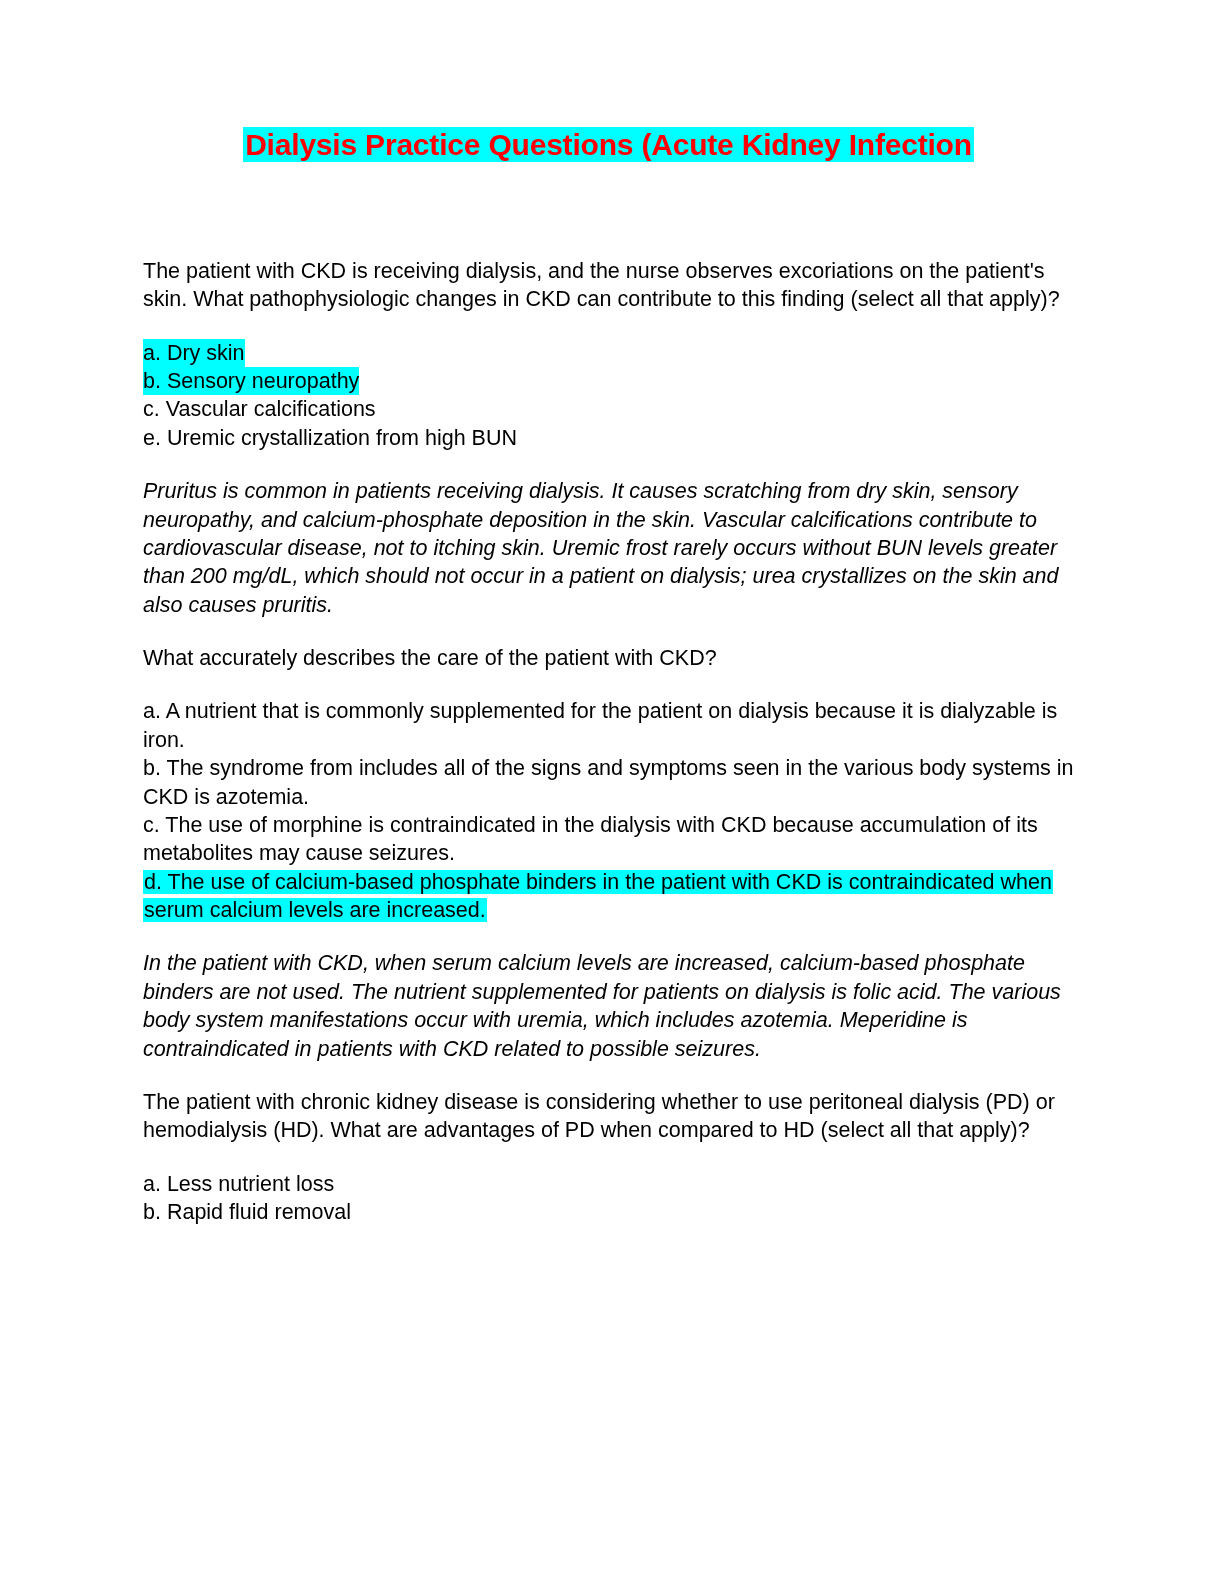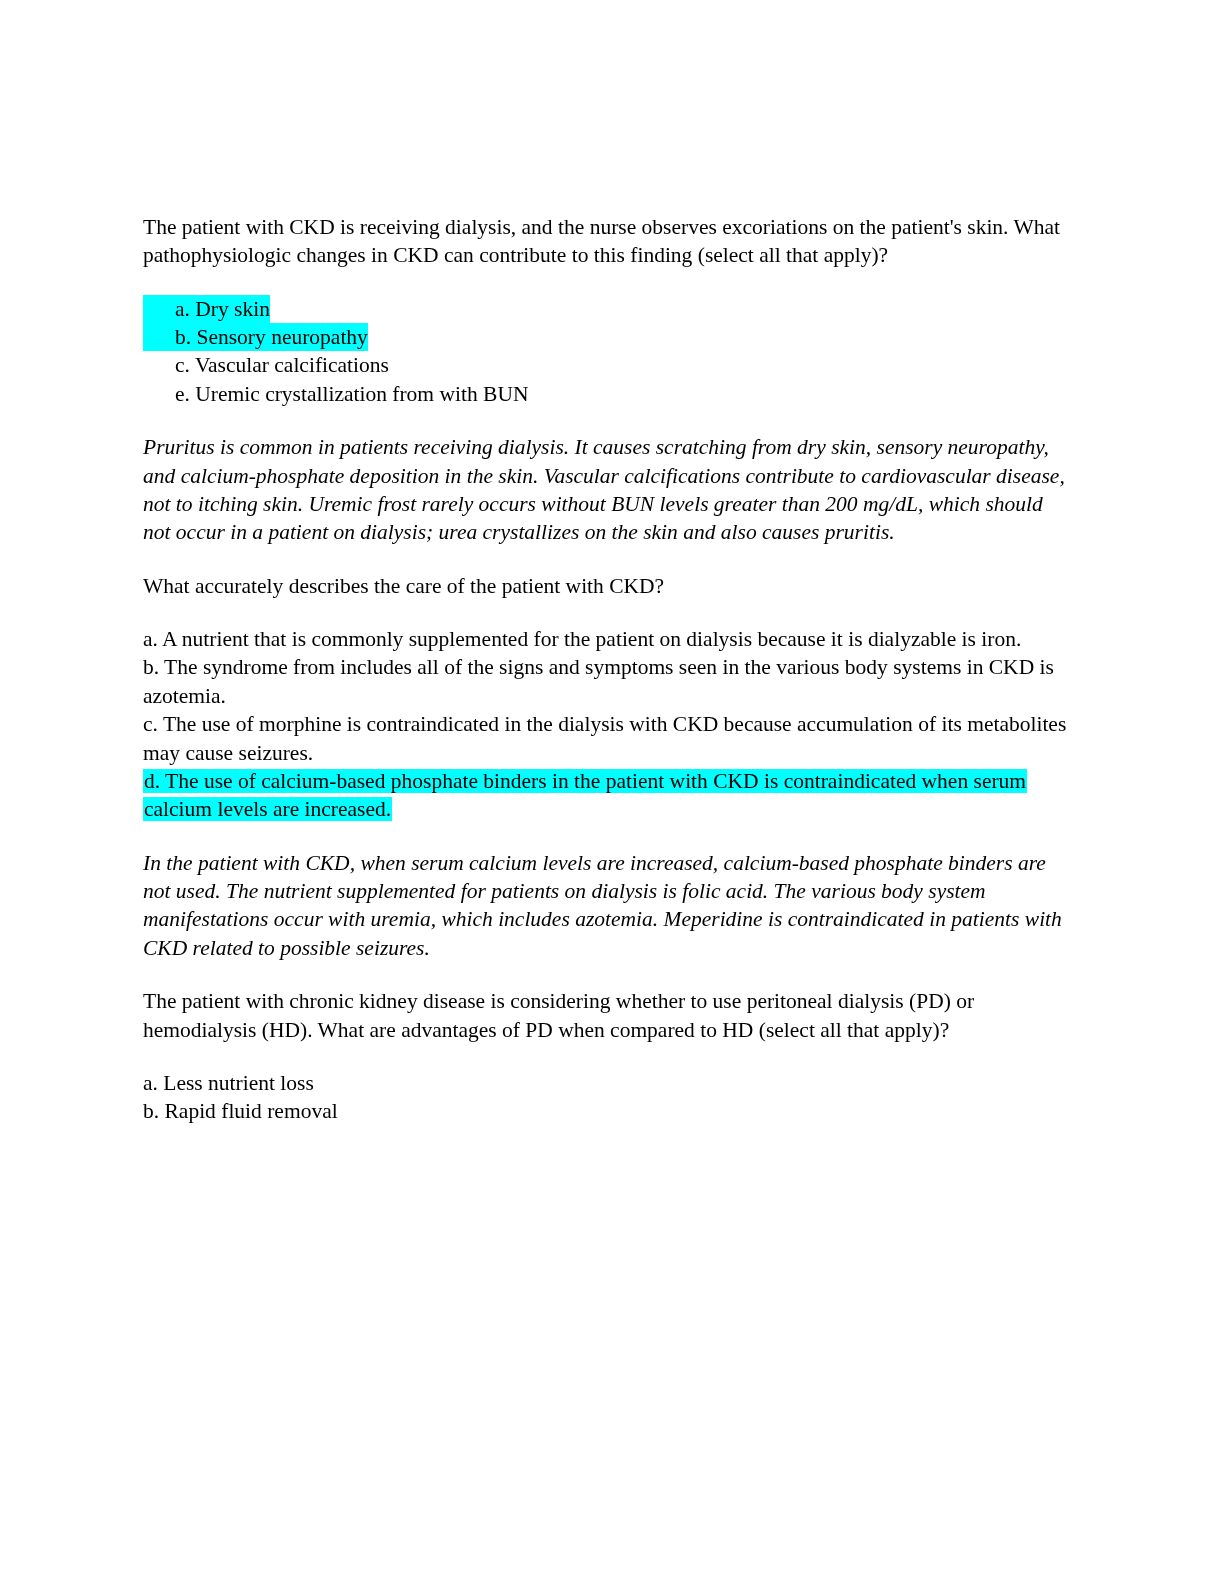--- a/index.html
+++ b/index.html
@@ -30,79 +30,77 @@
     margin: 0 0 0 0;
     letter-spacing: -0.2px;
   }
   .doc-title .hl {
     background: #00ffff;
     padding: 1px 2px;
     box-decoration-break: clone;
     -webkit-box-decoration-break: clone;
   }
   .body-block {
-    margin-top: 48px;
-    font-family: Liberation Serif, serif;
+    margin-top: 92px;
   }
   p {
     margin: 0;
     font-size: 21.5px;
     line-height: 1.32;
   }
   .gap {
     height: 25px;
   }
   .italic {
     font-style: italic;
   }
   .hl {
     background: #00ffff;
   }
   .opt {
     display: block;
     width: fit-content;
-    padding-left: 32px;
   }
   .wrap-hl {
     background: transparent;
   }
   .wrap-hl span {
     background: #00ffff;
     box-decoration-break: clone;
     -webkit-box-decoration-break: clone;
     padding: 0 1px;
     text-align: right;
   }
 </style>
 </head>
 <body>
 
 <div class="page">
 
   <h1 class="doc-title">
-    <br>
+    <span class="hl">Dialysis Practice Questions (Acute Kidney Infection</span><br>
   </h1>
 
   <div class="body-block">
 
     <p>The patient with CKD is receiving dialysis, and the nurse observes excoriations on the patient's skin. What pathophysiologic changes in CKD can contribute to this finding (select all that apply)?</p>
     <div class="gap"></div>
 
     <div>
       <p>
           <span class="opt hl">a. Dry skin</span>
         </p>
       <p>
           <span class="opt hl">b. Sensory neuropathy</span>
         </p>
       <p>
           <span class="opt">c. Vascular calcifications</span>
         </p>
       <p>
-          <span class="opt">e. Uremic crystallization from with BUN</span>
+          <span class="opt">e. Uremic crystallization from high BUN</span>
         </p>
     </div>
 
     <div class="gap"></div>
     <p class="italic">Pruritus is common in patients receiving dialysis. It causes scratching from dry skin, sensory neuropathy, and calcium-phosphate deposition in the skin. Vascular calcifications contribute to cardiovascular disease, not to itching skin. Uremic frost rarely occurs without BUN levels greater than 200 mg/dL, which should not occur in a patient on dialysis; urea crystallizes on the skin and also causes pruritis.</p>
 
     <div class="gap"></div>
 
     <p>What accurately describes the care of the patient with CKD?</p>
     <div class="gap"></div>

